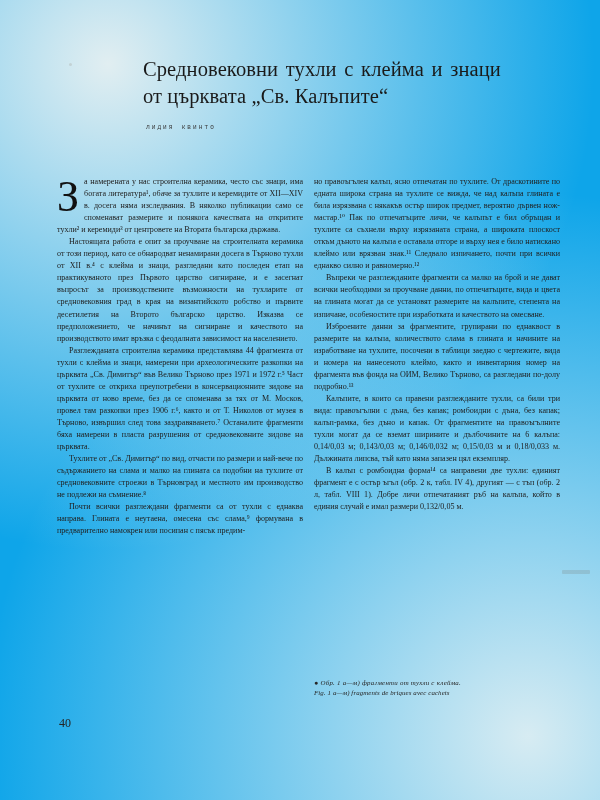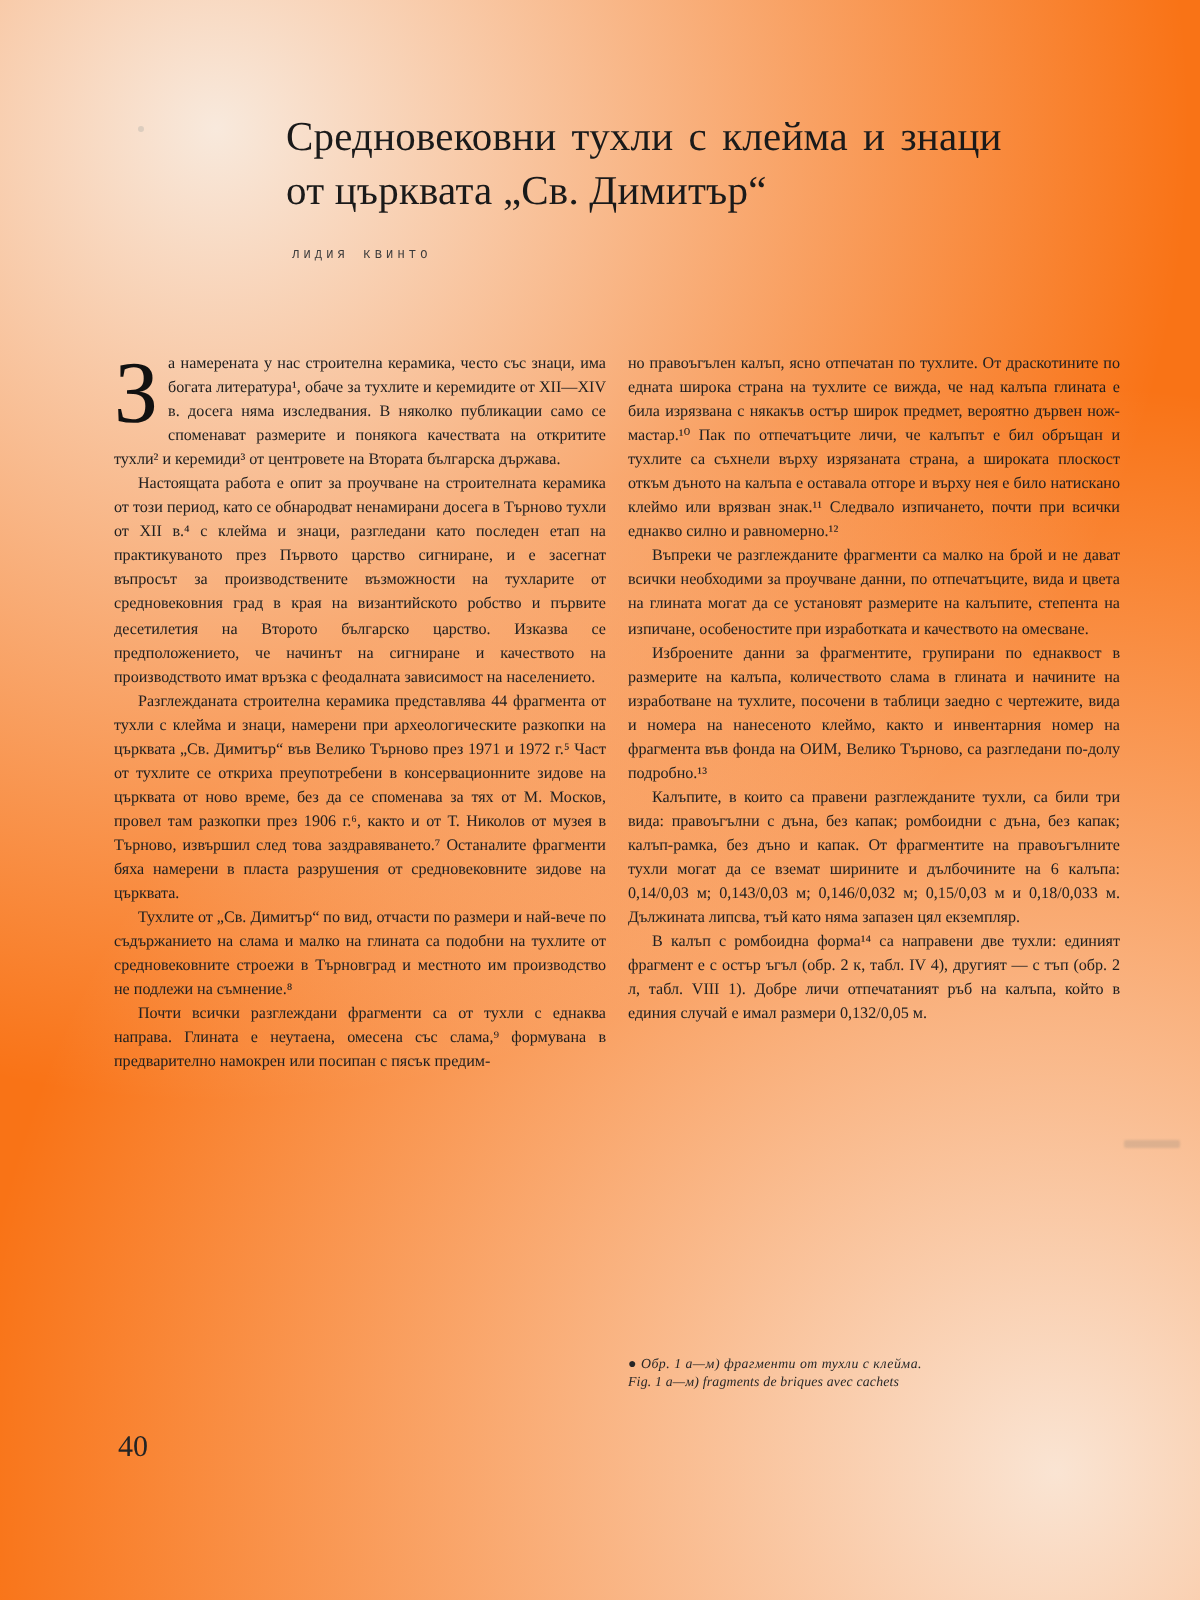--- a/index.html
+++ b/index.html
@@ -15,21 +15,21 @@
     font-family: "Liberation Serif", "DejaVu Serif", serif;
     color: #1c1c1c;
     -webkit-font-smoothing: antialiased;
   }
 
   
   #page {
     position: relative;
     width: 600px;
     height: 800px;
-    background: #f97316;
+    background: #0ea5e9;
     box-sizing: border-box;
   }
 
   
   .scan-tint {
     position: absolute;
     inset: 0;
     background:
       radial-gradient(circle at 18% 8%, rgba(248,246,242,.9) 0%, rgba(255,255,255,0) 55%),
       radial-gradient(circle at 88% 92%, rgba(250,248,244,.85) 0%, rgba(255,255,255,0) 60%);
@@ -150,38 +150,38 @@
     margin-right: 2px;
   }
   .caption .cap-ru { display: block; letter-spacing: .25px; }
   .caption .cap-fr { display: block; letter-spacing: .1px; }
 
   
   .folio {
     position: absolute;
     left: 59px;
     top: 716px;
-    font-size: 15px;
+    font-size: 12px;
     color: #242424;
     font-family: "Liberation Serif", "DejaVu Serif", serif;
   }
 </style>
 </head>
 <body>
 
 <div id="page">
 
   <div class="scan-tint"></div>
   <div class="scan-speck"></div>
   <div class="scan-mark"></div>
 
   <div class="title-block">
     <h1 class="doc-title">
       <span class="tline title-line-1">Средновековни тухли с клейма и знаци</span>
-      <span class="tline">от църквата „Св. Димитър“</span>
+      <span class="tline">от църквата „Св. Калъпите“</span>
     </h1>
     <div class="author">ЛИДИЯ КВИНТО</div>
   </div>
 
   <div class="columns">
 
     <div class="col">
       <p><span class="dropcap">З</span><span>а намерената у нас строителна керамика, често със знаци, има богата литература¹, обаче за тухлите и керемидите от XII—XIV в. досега няма изследвания. В няколко публикации само се споменават размерите и понякога качествата на откритите тухли² и керемиди³ от центровете на Втората българска държава.</span></p>
       <p>Настоящата работа е опит за проучване на строителната керамика от този период, като се обнародват ненамирани досега в Търново тухли от XII в.⁴ с клейма и знаци, разгледани като последен етап на практикуваното през Първото царство сигниране, и е засегнат въпросът за производствените възможности на тухларите от средновековния град в края на византийското робство и първите десетилетия на Второто българско царство. Изказва се предположението, че начинът на сигниране и качеството на производството имат връзка с феодалната зависимост на населението.</p>
       <p>Разглежданата строителна керамика представлява 44 фрагмента от тухли с клейма и знаци, намерени при археологическите разкопки на църквата „Св. Димитър“ във Велико Търново през 1971 и 1972 г.⁵ Част от тухлите се откриха преупотребени в консервационните зидове на църквата от ново време, без да се споменава за тях от М. Москов, провел там разкопки през 1906 г.⁶, както и от Т. Николов от музея в Търново, извършил след това заздравяването.⁷ Останалите фрагменти бяха намерени в пласта разрушения от средновековните зидове на църквата.</p>

